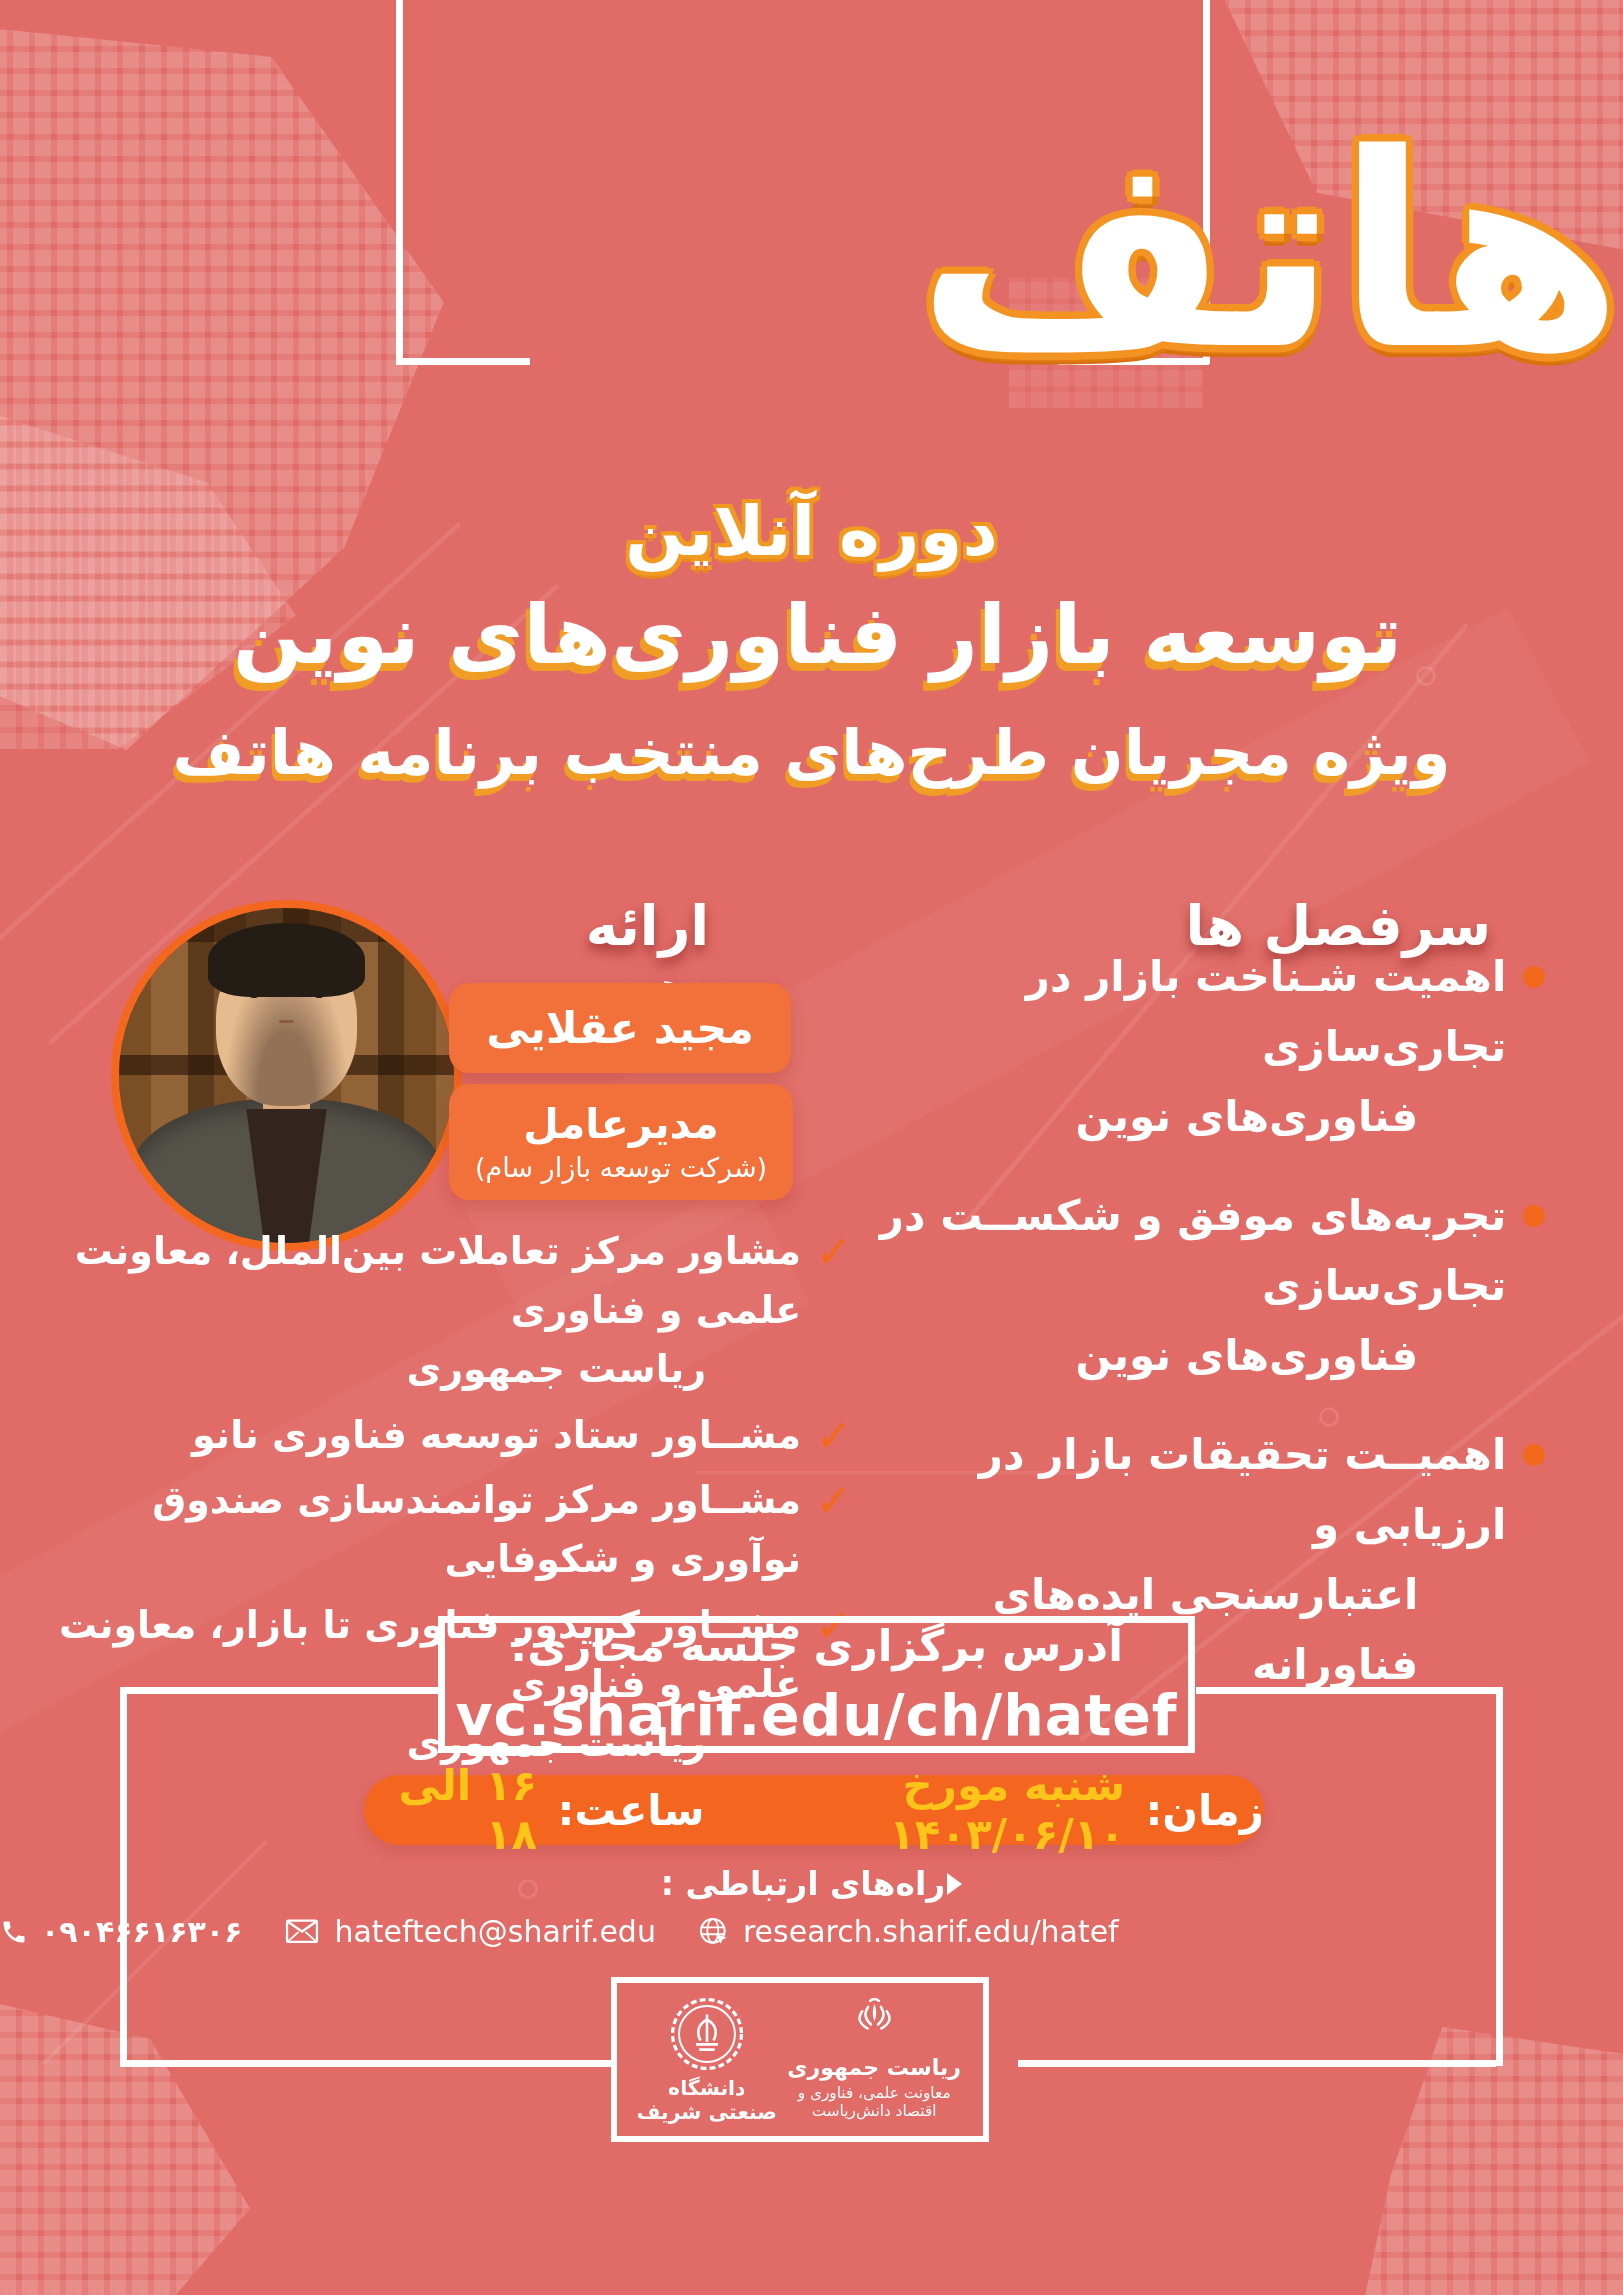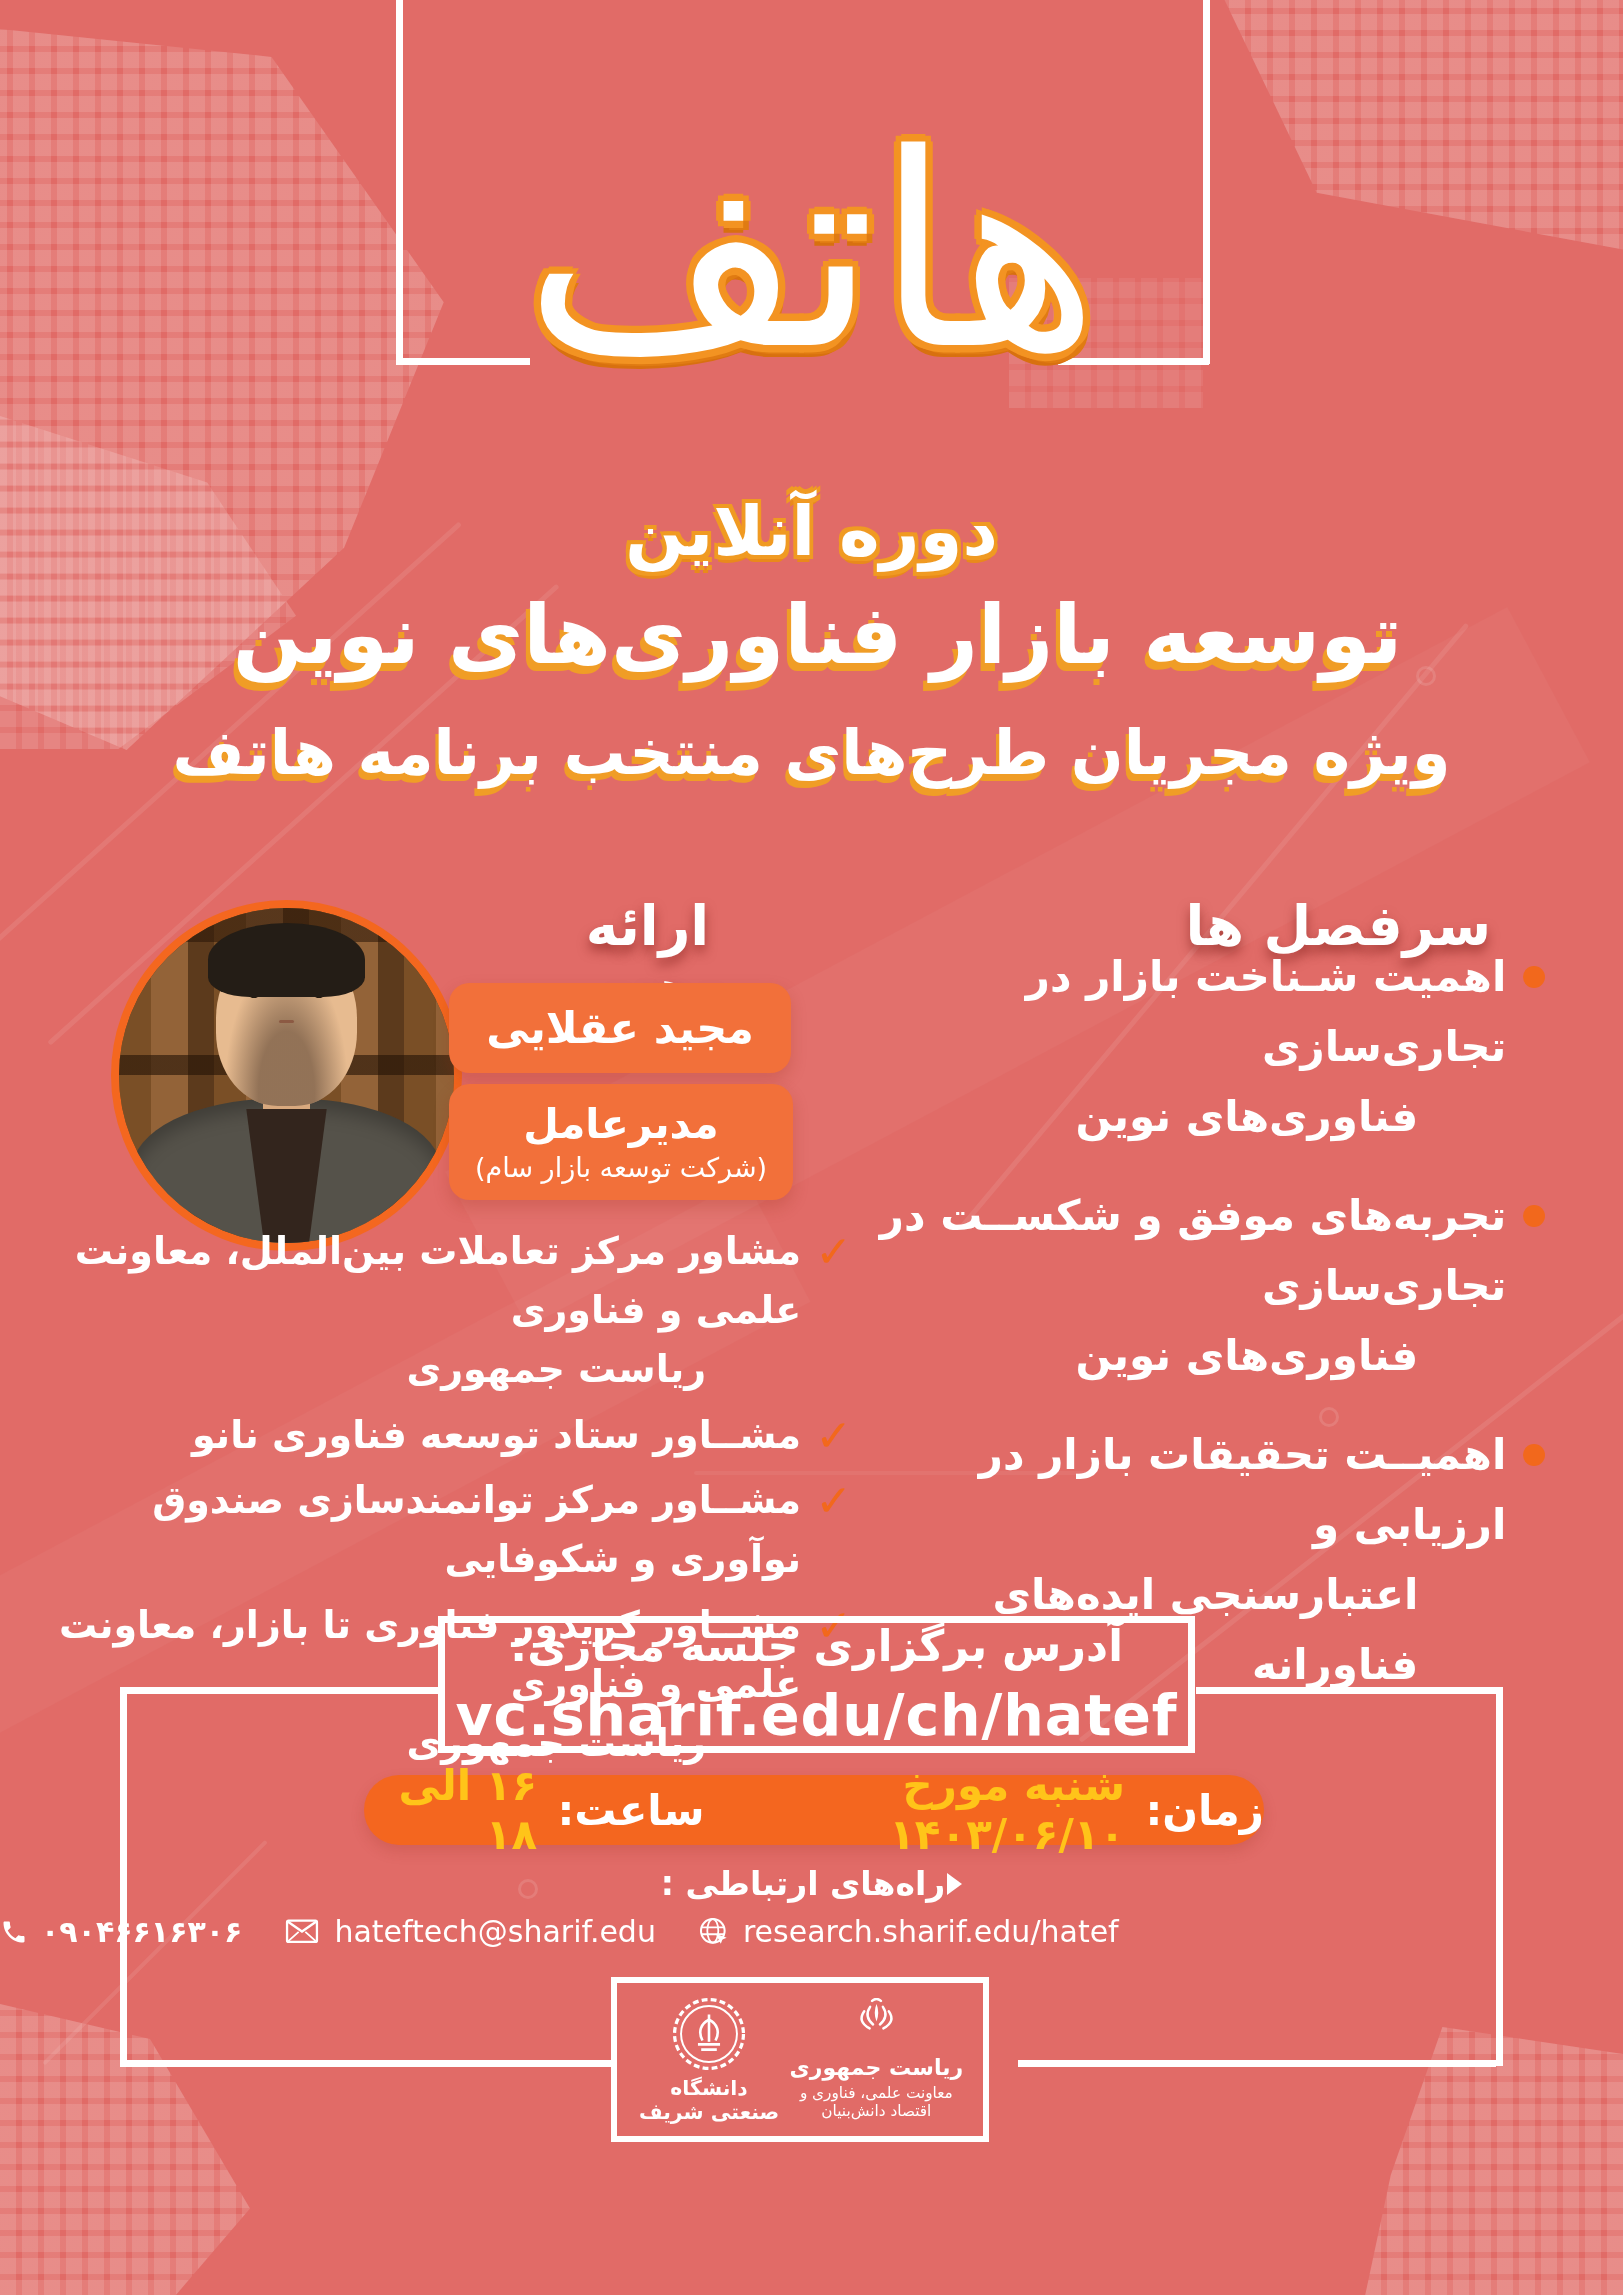--- a/index.html
+++ b/index.html
@@ -20,21 +20,21 @@
   }
   .trace{position:absolute;background:rgba(255,255,255,.09);border-radius:2.8px;}
   .node{position:absolute;width:14px;height:14px;border:3.2px solid rgba(255,255,255,.12);border-radius:50%;}
   .band{position:absolute;background:rgba(255,255,255,.035);}
 
   .fline{position:absolute;background:#ffffff;}
 
   
   .hatef-logo{
     position:absolute;left:0;right:0;top:51px;
-    text-align:center;color:#fff;font-weight:400;
+    text-align:right;color:#fff;font-weight:700;
     font-size:268px;line-height:1.5;
     text-shadow:
       -7.4px 0 0 #F39322, 7.4px 0 0 #F39322, 0 -7.4px 0 #F39322, 0 7.4px 0 #F39322,
       -5.6px -5.6px 0 #F39322, 5.6px -5.6px 0 #F39322, -5.6px 5.6px 0 #F39322,
       5.6px 9.3px 0 #E07B12, 0 12px 0 #D8700F;
   }
   .course-type{
     position:absolute;left:0;right:0;top:491px;text-align:center;
     color:#fff;font-weight:700;font-size:69px;direction:rtl;
     text-shadow:-3.7px 3.7px 0 #F09A22, 3.7px 3.7px 0 #F09A22, 0 -3.7px 0 #F09A22, -3.7px -3.7px 0 #F09A22, 3.7px -3.7px 0 #F09A22, 0 6.5px 0 #E9891B;
@@ -335,18 +335,18 @@
     <div class="logo-cell">
       <svg width="51" height="54" viewBox="0 0 100 110">
         <path d="M50 12q7 17 0 36q-7-19 0-36" fill="#ffffff"></path>
         <path d="M37 18q-13 19 6 36" fill="none" stroke="#ffffff" stroke-width="5" stroke-linecap="round"></path>
         <path d="M63 18q13 19-6 36" fill="none" stroke="#ffffff" stroke-width="5" stroke-linecap="round"></path>
         <path d="M25 27q-15 21 11 35" fill="none" stroke="#ffffff" stroke-width="5" stroke-linecap="round"></path>
         <path d="M75 27q15 21-11 35" fill="none" stroke="#ffffff" stroke-width="5" stroke-linecap="round"></path>
         <path d="M41 6q9-8 18 0" fill="none" stroke="#ffffff" stroke-width="5" stroke-linecap="round"></path>
       </svg>
       <div class="gov-line1">ریاست جمهوری</div>
-      <div class="gov-line2">معاونت علمی، فناوری و اقتصاد دانش‌بنیان</div>
+      <div class="gov-line2">معاونت علمی، فناوری و اقتصاد دانش‌ریاست</div>
     </div>
   </div>
 
 </div>
 
 
 </body></html>

